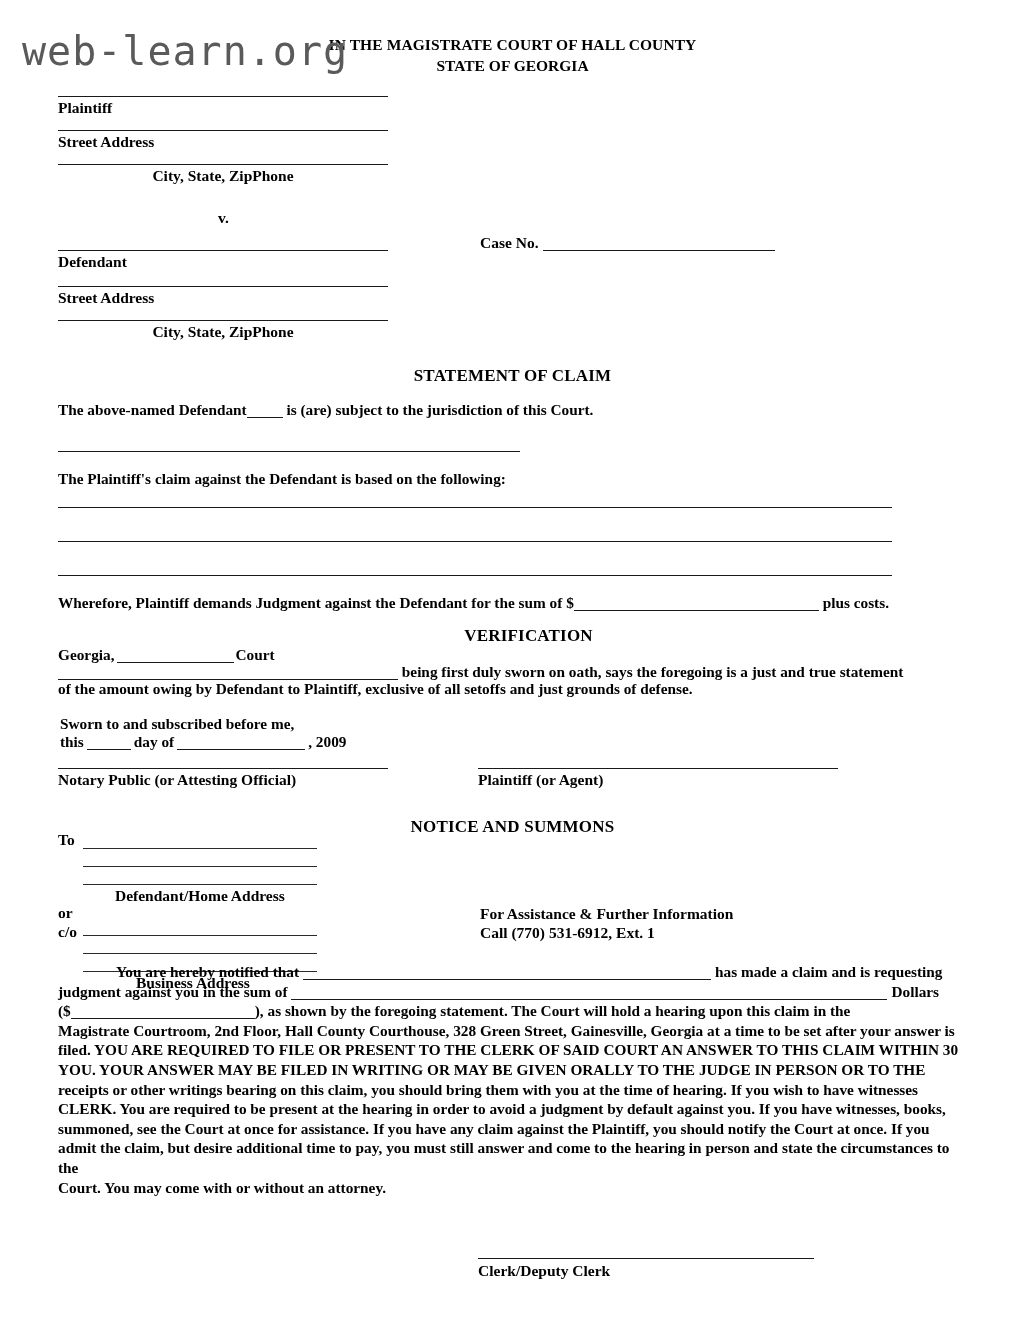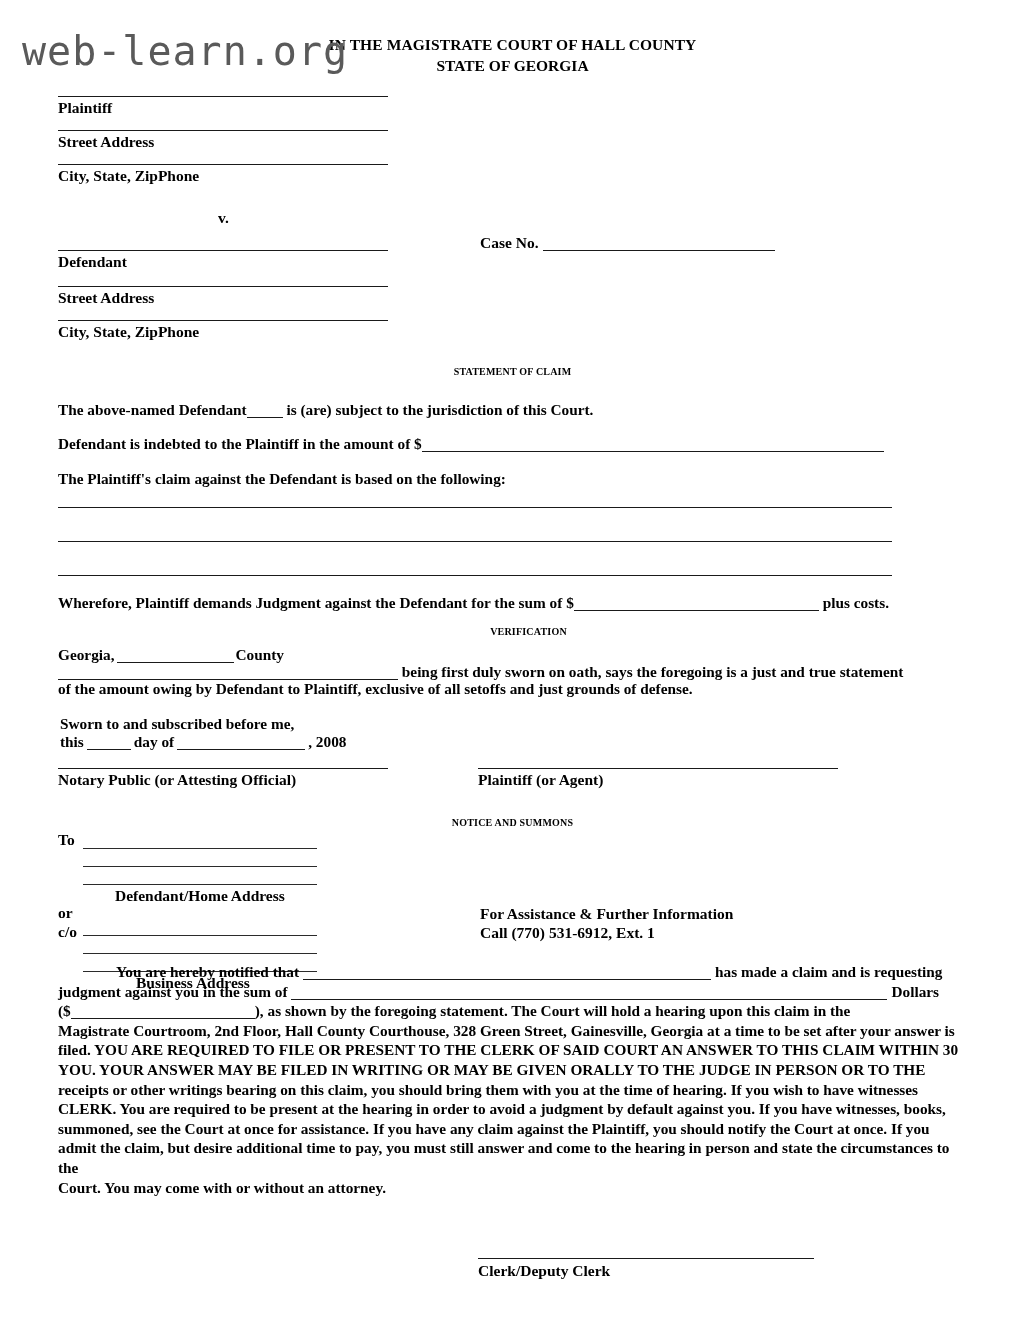--- a/index.html
+++ b/index.html
@@ -67,30 +67,30 @@
   }
 
   .lbl {
     font-weight: bold;
     font-size: 15.5px;
     line-height: 19px;
     white-space: nowrap;
   }
   .lbl-row {
     display: flex;
-    justify-content: flex-start;
+    justify-content: center;
     width: 100%;
   }
 
   .sec-title {
     position: absolute;
     width: 1025px;
     text-align: center;
     font-weight: bold;
-    font-size: 10px;
+    font-size: 17px;
     letter-spacing: .2px;
   }
 
   .para {
     position: absolute;
     font-weight: bold;
     font-size: 15.3px;
     line-height: 19px;
   }
 
@@ -173,21 +173,21 @@
   </div>
 
   <div class="sec-title" style="left:0; top:366px;">STATEMENT OF CLAIM</div>
 
   <div class="para" style="left:58px; top:400px; width:900px;">
     <span>The above-named Defendant</span><span class="inline-fill" style="width:36px;"></span>
     <span>is (are) subject to the jurisdiction of this Court.</span>
   </div>
 
   <div class="para" style="left:58px; top:434px; width:900px;">
-    <span>Defendant is indebted to the Plaintiff in the amount of $</span><span class="inline-fill" style="width:462px;"></span>
+    <span class="inline-fill" style="width:462px;"></span>
   </div>
 
   <div class="para" style="left:58px; top:469px; width:900px;">The Plaintiff's claim against the Defendant is based on the following:</div>
 
   <div class="blk" style="left:58px; top:507px; width:834px;">
       <div class="rule"></div>
     </div>
   <div class="blk" style="left:58px; top:541px; width:834px;">
       <div class="rule"></div>
     </div>
@@ -196,32 +196,32 @@
     </div>
 
   <div class="para" style="left:58px; top:593px; width:900px;">
     <span>Wherefore, Plaintiff demands Judgment against the Defendant for the sum of $</span><span class="inline-fill" style="width:245px;"></span>
     <span>plus costs.</span>
   </div>
 
   <div class="sec-title" style="left:0; top:626px;padding-left:16px;">VERIFICATION</div>
 
   <div class="para" style="left:58px; top:645px;">
-    <span>Georgia,</span><span class="inline-fill" style="width:117px; margin:0 2px;"></span><span>County</span>
+    <span>Georgia,</span><span class="inline-fill" style="width:117px; margin:0 2px;"></span><span>Court</span>
   </div>
 
   <div class="para" style="left:58px; top:662px; width:900px;">
     <span class="inline-fill" style="width:340px;"></span>
     <span>being first duly sworn on oath, says the foregoing is a just and true statement</span>
   </div>
   <div class="para" style="left:58px; top:679px; width:900px;">of the amount owing by Defendant to Plaintiff, exclusive of all setoffs and just grounds of defense.</div>
 
   <div class="para" style="left:60px; top:714px;">Sworn to and subscribed before me,</div>
   <div class="para" style="left:60px; top:732px;">
-    <span>this</span><span class="inline-fill" style="width:44px; margin:0 3px;"></span><span>day of</span><span class="inline-fill" style="width:128px; margin:0 3px;"></span><span>, 2008</span>
+    <span>this</span><span class="inline-fill" style="width:44px; margin:0 3px;"></span><span>day of</span><span class="inline-fill" style="width:128px; margin:0 3px;"></span><span>, 2009</span>
   </div>
 
   <div class="blk" style="left:58px; top:768px; width:330px;">
     <div class="rule"></div>
     <div class="lbl" style="padding-top:1px;">Notary Public (or Attesting Official)</div>
   </div>
   <div class="blk" style="left:478px; top:768px; width:360px;">
     <div class="rule"></div>
     <div class="lbl" style="padding-top:1px;">Plaintiff (or Agent)</div>
   </div>

